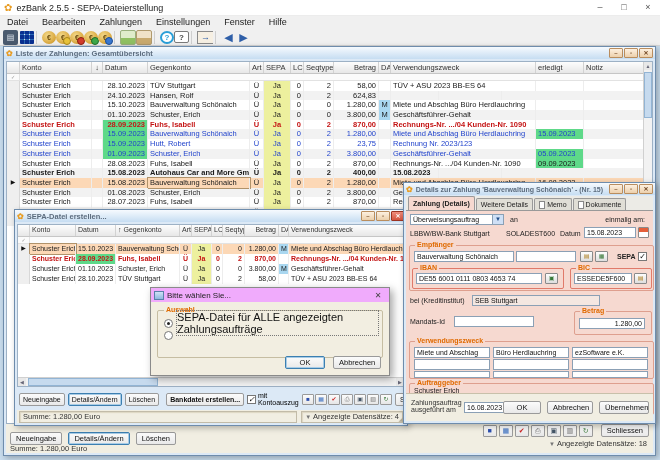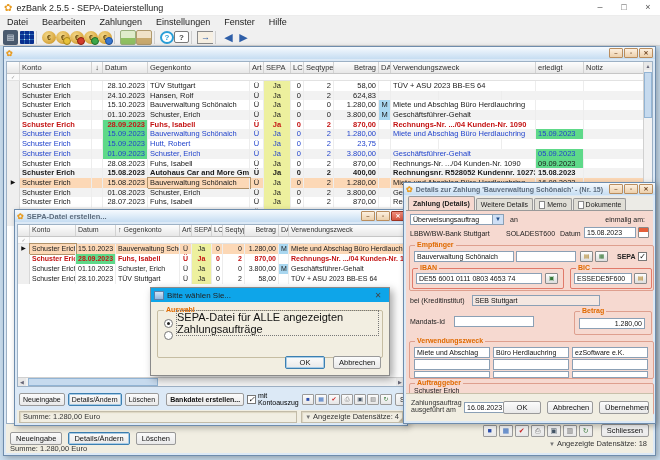--- a/index.html
+++ b/index.html
@@ -92,21 +92,21 @@
 
 .chk{display:inline-block;width:9px;height:9px;background:#fff;border:1px solid #777;font-size:8px;line-height:8px;text-align:center;color:#111;vertical-align:-1px}
 .radio{display:inline-block;width:9px;height:9px;border:1px solid #777;border-radius:50%;background:#fff;position:relative;vertical-align:-1px;flex:none}
 .radio i{display:none;position:absolute;left:2px;top:2px;width:3px;height:3px;border-radius:50%;background:#222}
 .opt.on .radio i{display:block}
 .opt{display:flex;align-items:center;gap:4px;font-size:11px;color:#111;height:12px}
 .opt.on .lbl{outline:1px dotted #777}
 
 
 .dlg{position:absolute;background:#f0f0f0;border:1px solid #8a8a8a;box-shadow:3px 3px 8px rgba(0,0,0,.35)}
-.dlg .dtbar{height:14px;background:#0ea5e9;display:flex;align-items:center;gap:3px;padding:0 3px;font-size:8px;color:#222}
+.dlg .dtbar{height:14px;background:#f0abfc;display:flex;align-items:center;gap:3px;padding:0 3px;font-size:8px;color:#222}
 .dlg .dtbar .x{margin-left:auto;width:16px;text-align:center;color:#444;font-size:8px}
 .dlg .body{position:absolute;left:0;right:0;top:14px;bottom:0;background:#f2eee1}
 .gbox{position:absolute;border:1px solid #c6bda2;border-radius:2px}
 .gbox .gl{position:absolute;top:-5px;left:6px;background:#f2eee1;padding:0 2px;font-size:7px;font-weight:bold;color:var(--accent)}
 .formico{width:10px;height:9px;background:linear-gradient(#cfe2f6,#8fb8e0);border:1px solid #5a80aa;flex:none}
 
 
 .tabs{position:absolute;left:2px;right:2px;height:15px;background:#ecebe6;display:flex;align-items:flex-end;gap:1px;padding-left:2px;border-bottom:1px solid #999}
 .tab{height:12px;border:1px solid #999;border-bottom:none;border-radius:2px 2px 0 0;background:#e0ded6;font-size:7px;color:#222;padding:0 4px;line-height:11px;display:flex;align-items:center;gap:2px}
 .tab.on{background:#f6d9d0;height:14px;font-weight:bold}
@@ -168,20 +168,21 @@
       <span class="tbi tsep"></span>
       <span class="tbi t-nav">◀</span>
       <span class="tbi t-nav">▶</span>
     </div>
 
   <div class="mdi"></div>
 
   <div class="win" style="left:3px;top:46px;width:653px;height:410px;z-index:1">
     <div class="tbar">
       <span class="ico">✿</span>
+      <span>Liste der Zahlungen: Gesamtübersicht</span>
       <div class="wbtns">
         <span class="wbtn">–</span>
         <span class="wbtn">▫</span>
         <span class="wbtn">✕</span>
       </div>
     </div>
     <div class="grid g-main" style="left:2px;right:2px;top:14px;bottom:31px">
       <div class="thead">
         <span class="th mc0"></span>
         <span class="th mc1">Konto</span>
@@ -309,20 +310,21 @@
             <span class="td mc1">Schuster Erich</span>
             <span class="td mc2"></span>
             <span class="td mc3 ar grn">15.09.2023</span>
             <span class="td mc4">Hutt, Robert</span>
             <span class="td mc5 ac">Ü</span>
             <span class="td mc6 ja">Ja</span>
             <span class="td mc7 ar">0</span>
             <span class="td mc8 ar">2</span>
             <span class="td mc9 ar">23,75</span>
             <span class="td mc10 ac"></span>
+            <span class="td mc11">Rechnung Nr. 2023/123</span>
             <span class="td mc12"></span>
             <span class="td mc13"></span>
           </div>
 
           <div class="tr alt blue">
             <span class="td mc0 mark ac"></span>
             <span class="td mc1">Schuster Erich</span>
             <span class="td mc2"></span>
             <span class="td mc3 ar grn">01.09.2023</span>
             <span class="td mc4">Schuster, Erich</span>
@@ -359,21 +361,20 @@
             <span class="td mc1">Schuster Erich</span>
             <span class="td mc2"></span>
             <span class="td mc3 ar">15.08.2023</span>
             <span class="td mc4">Autohaus Car and More GmbH</span>
             <span class="td mc5 ac">Ü</span>
             <span class="td mc6 ja">Ja</span>
             <span class="td mc7 ar">0</span>
             <span class="td mc8 ar">2</span>
             <span class="td mc9 ar">400,00</span>
             <span class="td mc10 ac"></span>
-            <span class="td mc11">Rechnungsnr. R528052 Kundennr. 10273</span>
             <span class="td mc12">15.08.2023</span>
             <span class="td mc13"></span>
           </div>
 
           <div class="tr sel">
             <span class="td mc0 mark ac">▶</span>
             <span class="td mc1">Schuster Erich</span>
             <span class="td mc2"></span>
             <span class="td mc3 ar">15.08.2023</span>
             <span class="td mc4 box">Bauverwaltung Schönaich</span>

